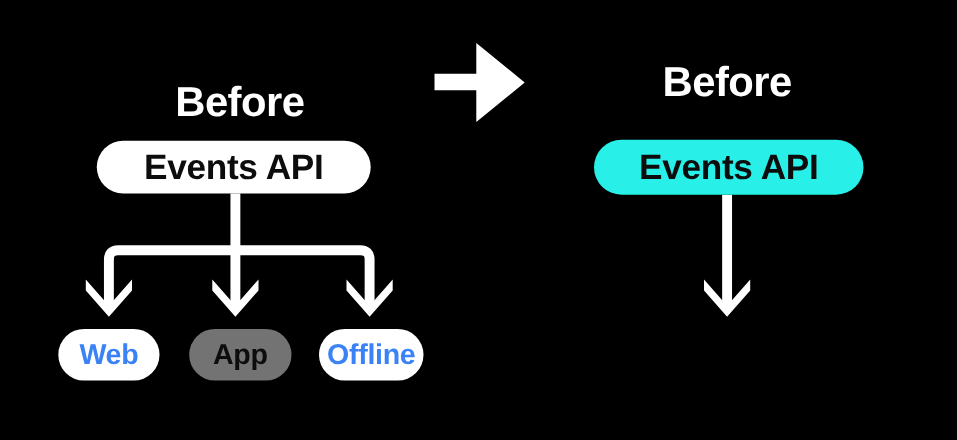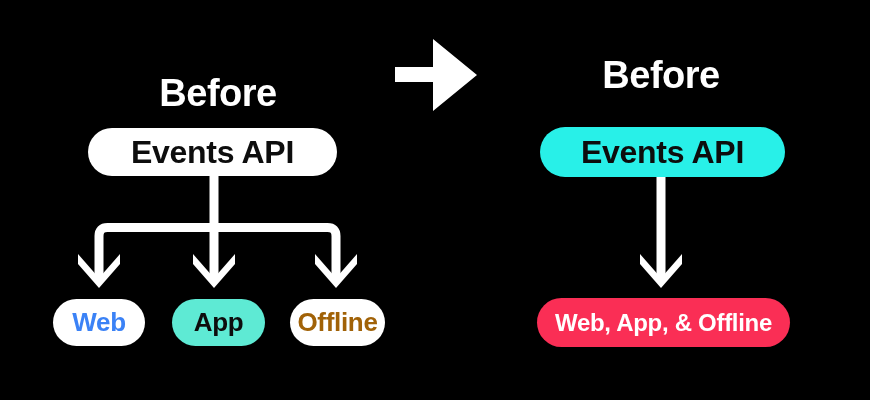--- a/index.html
+++ b/index.html
@@ -77,31 +77,28 @@
   <div class="heading" style="left:68px;margin-top:18px;">Before</div>
 
   <div class="pill source" style="left: 88px; top: 128px; width: 249px; height: 48px; background-color: rgb(255, 255, 255);">
     <span style="color: rgb(13, 13, 13);">Events API</span>
   </div>
 
   <div class="pill small" style="left: 53px; top: 299px; width: 92px; height: 47px; background-color: rgb(255, 255, 255);">
     <span style="color: #3b82f6;">Web</span>
   </div>
 
-  <div class="pill small" style="left: 172px; top: 299px; width: 93px; height: 47px; background-color: #5eead4;">
+  <div class="pill small" style="left: 172px; top: 299px; width: 93px; height: 47px; background-color: #737373;">
     <span style="color: rgb(13, 13, 13);">App</span>
   </div>
 
   <div class="pill small" style="left: 290px; top: 299px; width: 95px; height: 47px; background-color: rgb(255, 255, 255);">
-    <span style="color: #a16207;">Offline</span>
+    <span style="color: #3b82f6;">Offline</span>
   </div>
 
   <div class="heading" style="left:511px;">Before</div>
 
   <div class="pill source" style="left: 540px; top: 127px; width: 245px; height: 50px; background-color: rgb(40, 240, 232);">
     <span style="color: rgb(13, 13, 13);">Events API</span>
   </div>
 
-  <div class="pill combined" style="left: 537px; top: 298px; width: 253px; height: 49px; background-color: rgb(250, 46, 85);">
-    <span style="color: rgb(255, 255, 255);">Web, App, &amp; Offline</span>
-  </div>
 
 </div>
 
 </body></html>

